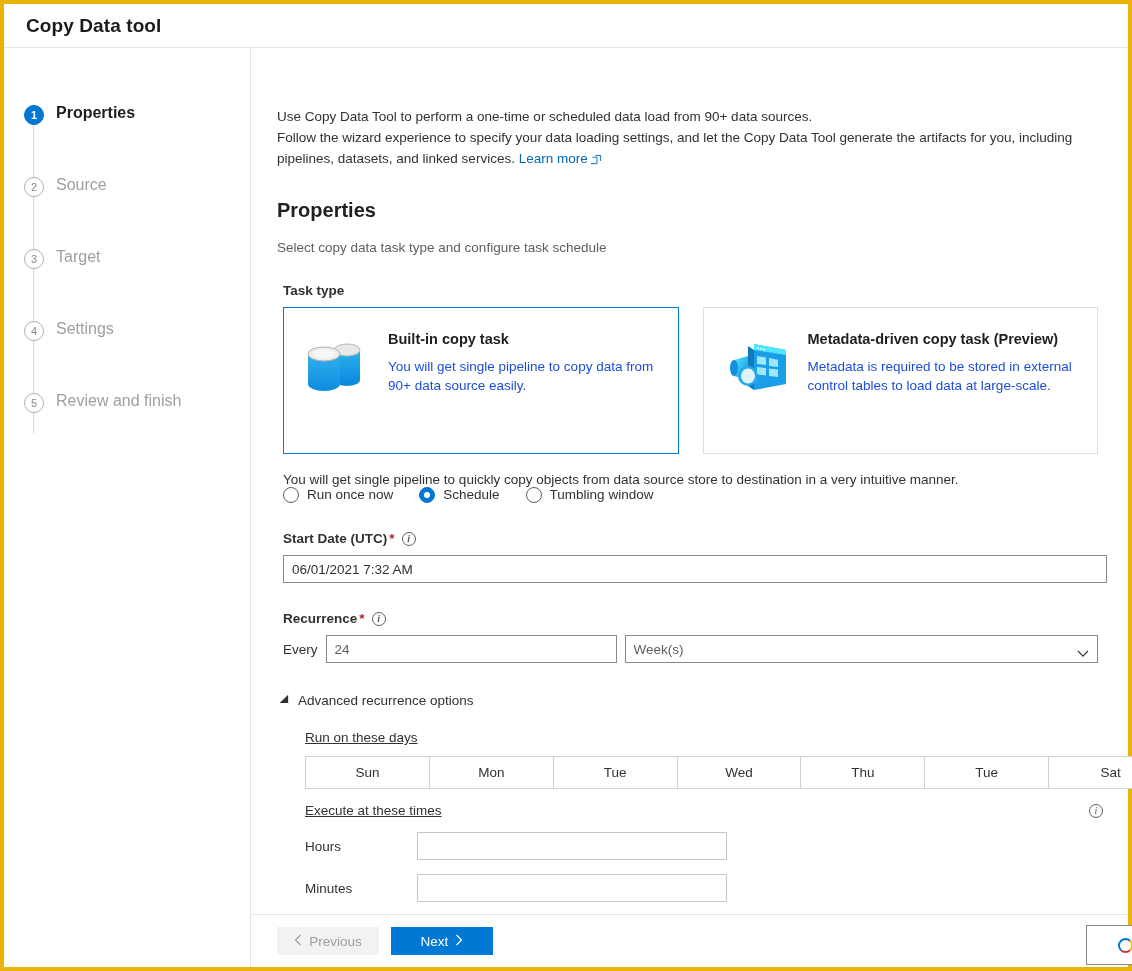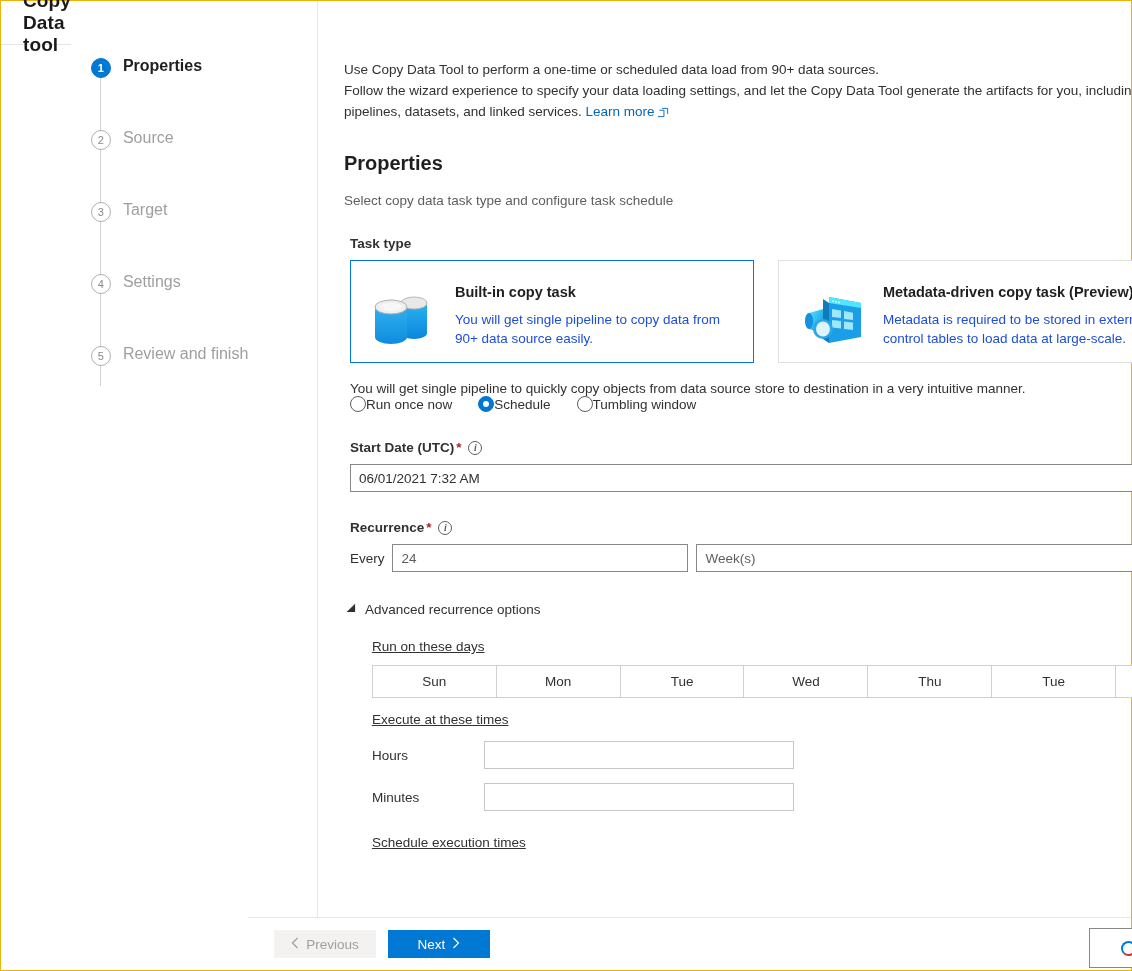--- a/index.html
+++ b/index.html
@@ -8,23 +8,23 @@
     width: 1132px; height: 971px;
     background: #ffffff;
     font-family: "Liberation Sans", sans-serif;
     color: #323130;
     overflow: hidden;
   }
   .app {
     position: relative;
     width: 1132px; height: 971px;
     background: #fff;
-    border: 1px solid #eab308;
-    display: flex;
-    flex-direction: row;
+    border: 4px solid #eab308;
+    display: flex;
+    flex-direction: column;
   }
   
   .titlebar {
     height: 44px;
     flex: 0 0 44px;
     display: flex;
     align-items: center;
     padding: 0 0 0 22px;
     border-bottom: 1px solid #e6e6e6;
     background: #fff;
@@ -150,21 +150,21 @@
     cursor: pointer;
   }
   
   .cards {
     display: flex;
     gap: 24px;
     margin-left: 6px;
   }
   .card {
     width: 404px;
-    height: 103px;
+    height: 147px;
     border: 1px solid #e1dfdd;
     background: #fff;
     display: flex;
     align-items: flex-start;
     padding: 22px 18px 0 20px;
     cursor: pointer;
   }
   .card.selected {
     border: 1px solid #0078d4;
   }
@@ -188,21 +188,21 @@
     color: #323130;
   }
   
   .radio-row {
     display: flex;
     align-items: center;
     gap: 26px;
     margin-left: 6px;
   }
   .radio {
-    display: flex; align-items: center; 
+    display: flex; gap: 8px;
     font-size: 13.5px; color: #323130; cursor: pointer;
   }
   .radio-mark {
     width: 16px; height: 16px; border-radius: 50%;
     border: 1px solid #605e5c; background: #fff;
     display: inline-block; position: relative;
     flex: 0 0 16px;
   }
   .radio.checked .radio-mark {
     border: 1px solid #0078d4;

